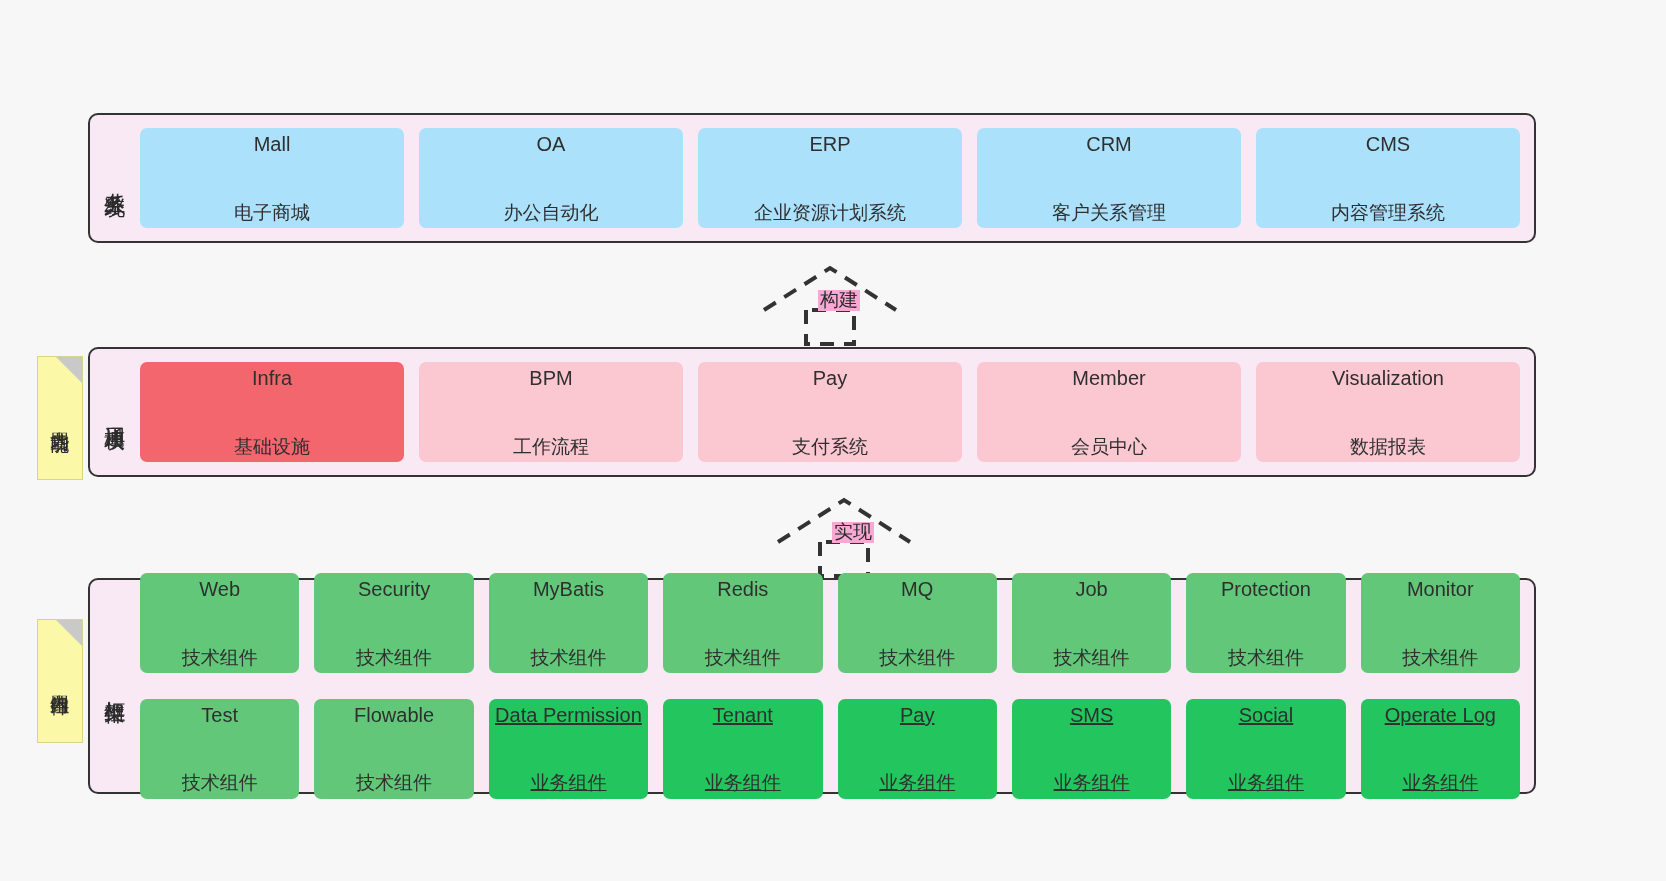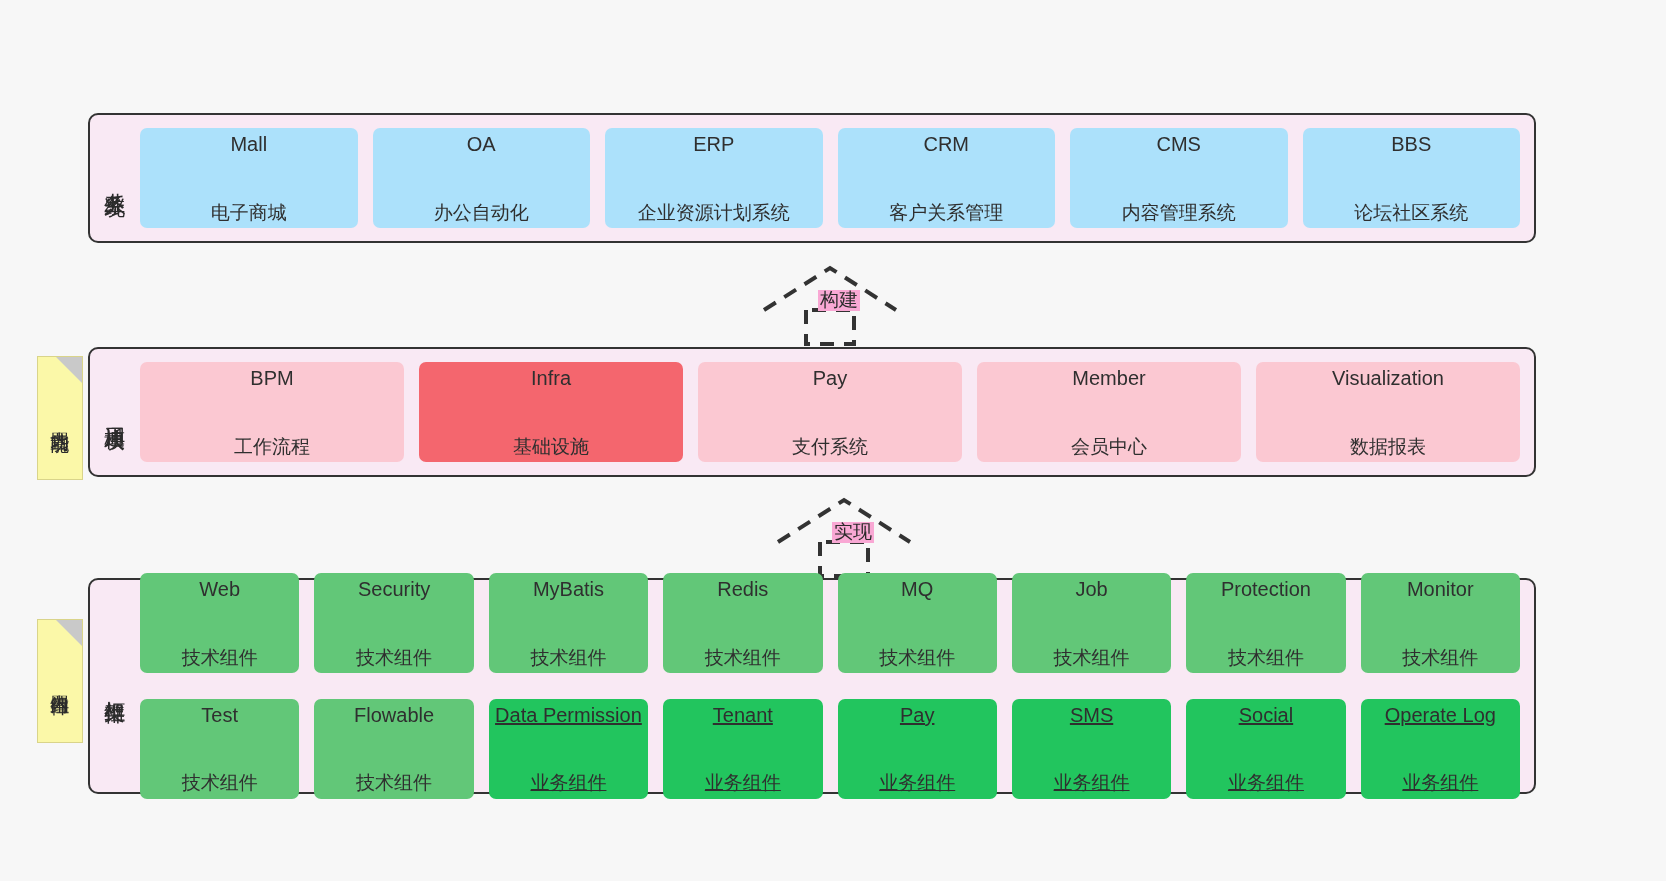--- a/index.html
+++ b/index.html
@@ -163,50 +163,46 @@
         <span class="cn">企业资源计划系统</span>
       </div>
       <div class="node c-blue">
         <span class="en">CRM</span>
         <span class="cn">客户关系管理</span>
       </div>
       <div class="node c-blue">
         <span class="en">CMS</span>
         <span class="cn">内容管理系统</span>
       </div>
-      <div class="node c-blue">
-        <span class="en">BBS</span>
-        <span class="cn">论坛社区系统</span>
-      </div>
     </div>
   </div>
 
   <div class="arrow" style="left:756px; top:262px; width:148px; height:86px;">
     <svg width="148" height="86" viewBox="0 0 148 86">
       <path d="M8 48 L74 6 L140 48" fill="none" stroke="#333333" stroke-width="4" stroke-dasharray="14,10" stroke-linecap="butt"></path>
       <path d="M50 48 L50 82 L98 82 L98 48 Z" fill="none" stroke="#333333" stroke-width="4" stroke-dasharray="14,10"></path>
     </svg>
     <div class="arrow-label" style="left:62px; top:28px;">构建</div>
   </div>
 
   <div class="note" style="left:37px; top:356px; width:46px; height:124px;">
     <span class="fold"></span>
     <span>内置功能</span>
   </div>
 
   <div class="layer" style="left:88px; top:347px; width:1448px; height:130px;">
     <div class="layer-title">通用模块</div>
     <div class="layer-body">
+      <div class="node c-red">
+        <span class="en">Infra</span>
+        <span class="cn">基础设施</span>
+      </div>
       <div class="node c-pink">
         <span class="en">BPM</span>
         <span class="cn">工作流程</span>
-      </div>
-      <div class="node c-red">
-        <span class="en">Infra</span>
-        <span class="cn">基础设施</span>
       </div>
       <div class="node c-pink">
         <span class="en">Pay</span>
         <span class="cn">支付系统</span>
       </div>
       <div class="node c-pink">
         <span class="en">Member</span>
         <span class="cn">会员中心</span>
       </div>
       <div class="node c-pink">

